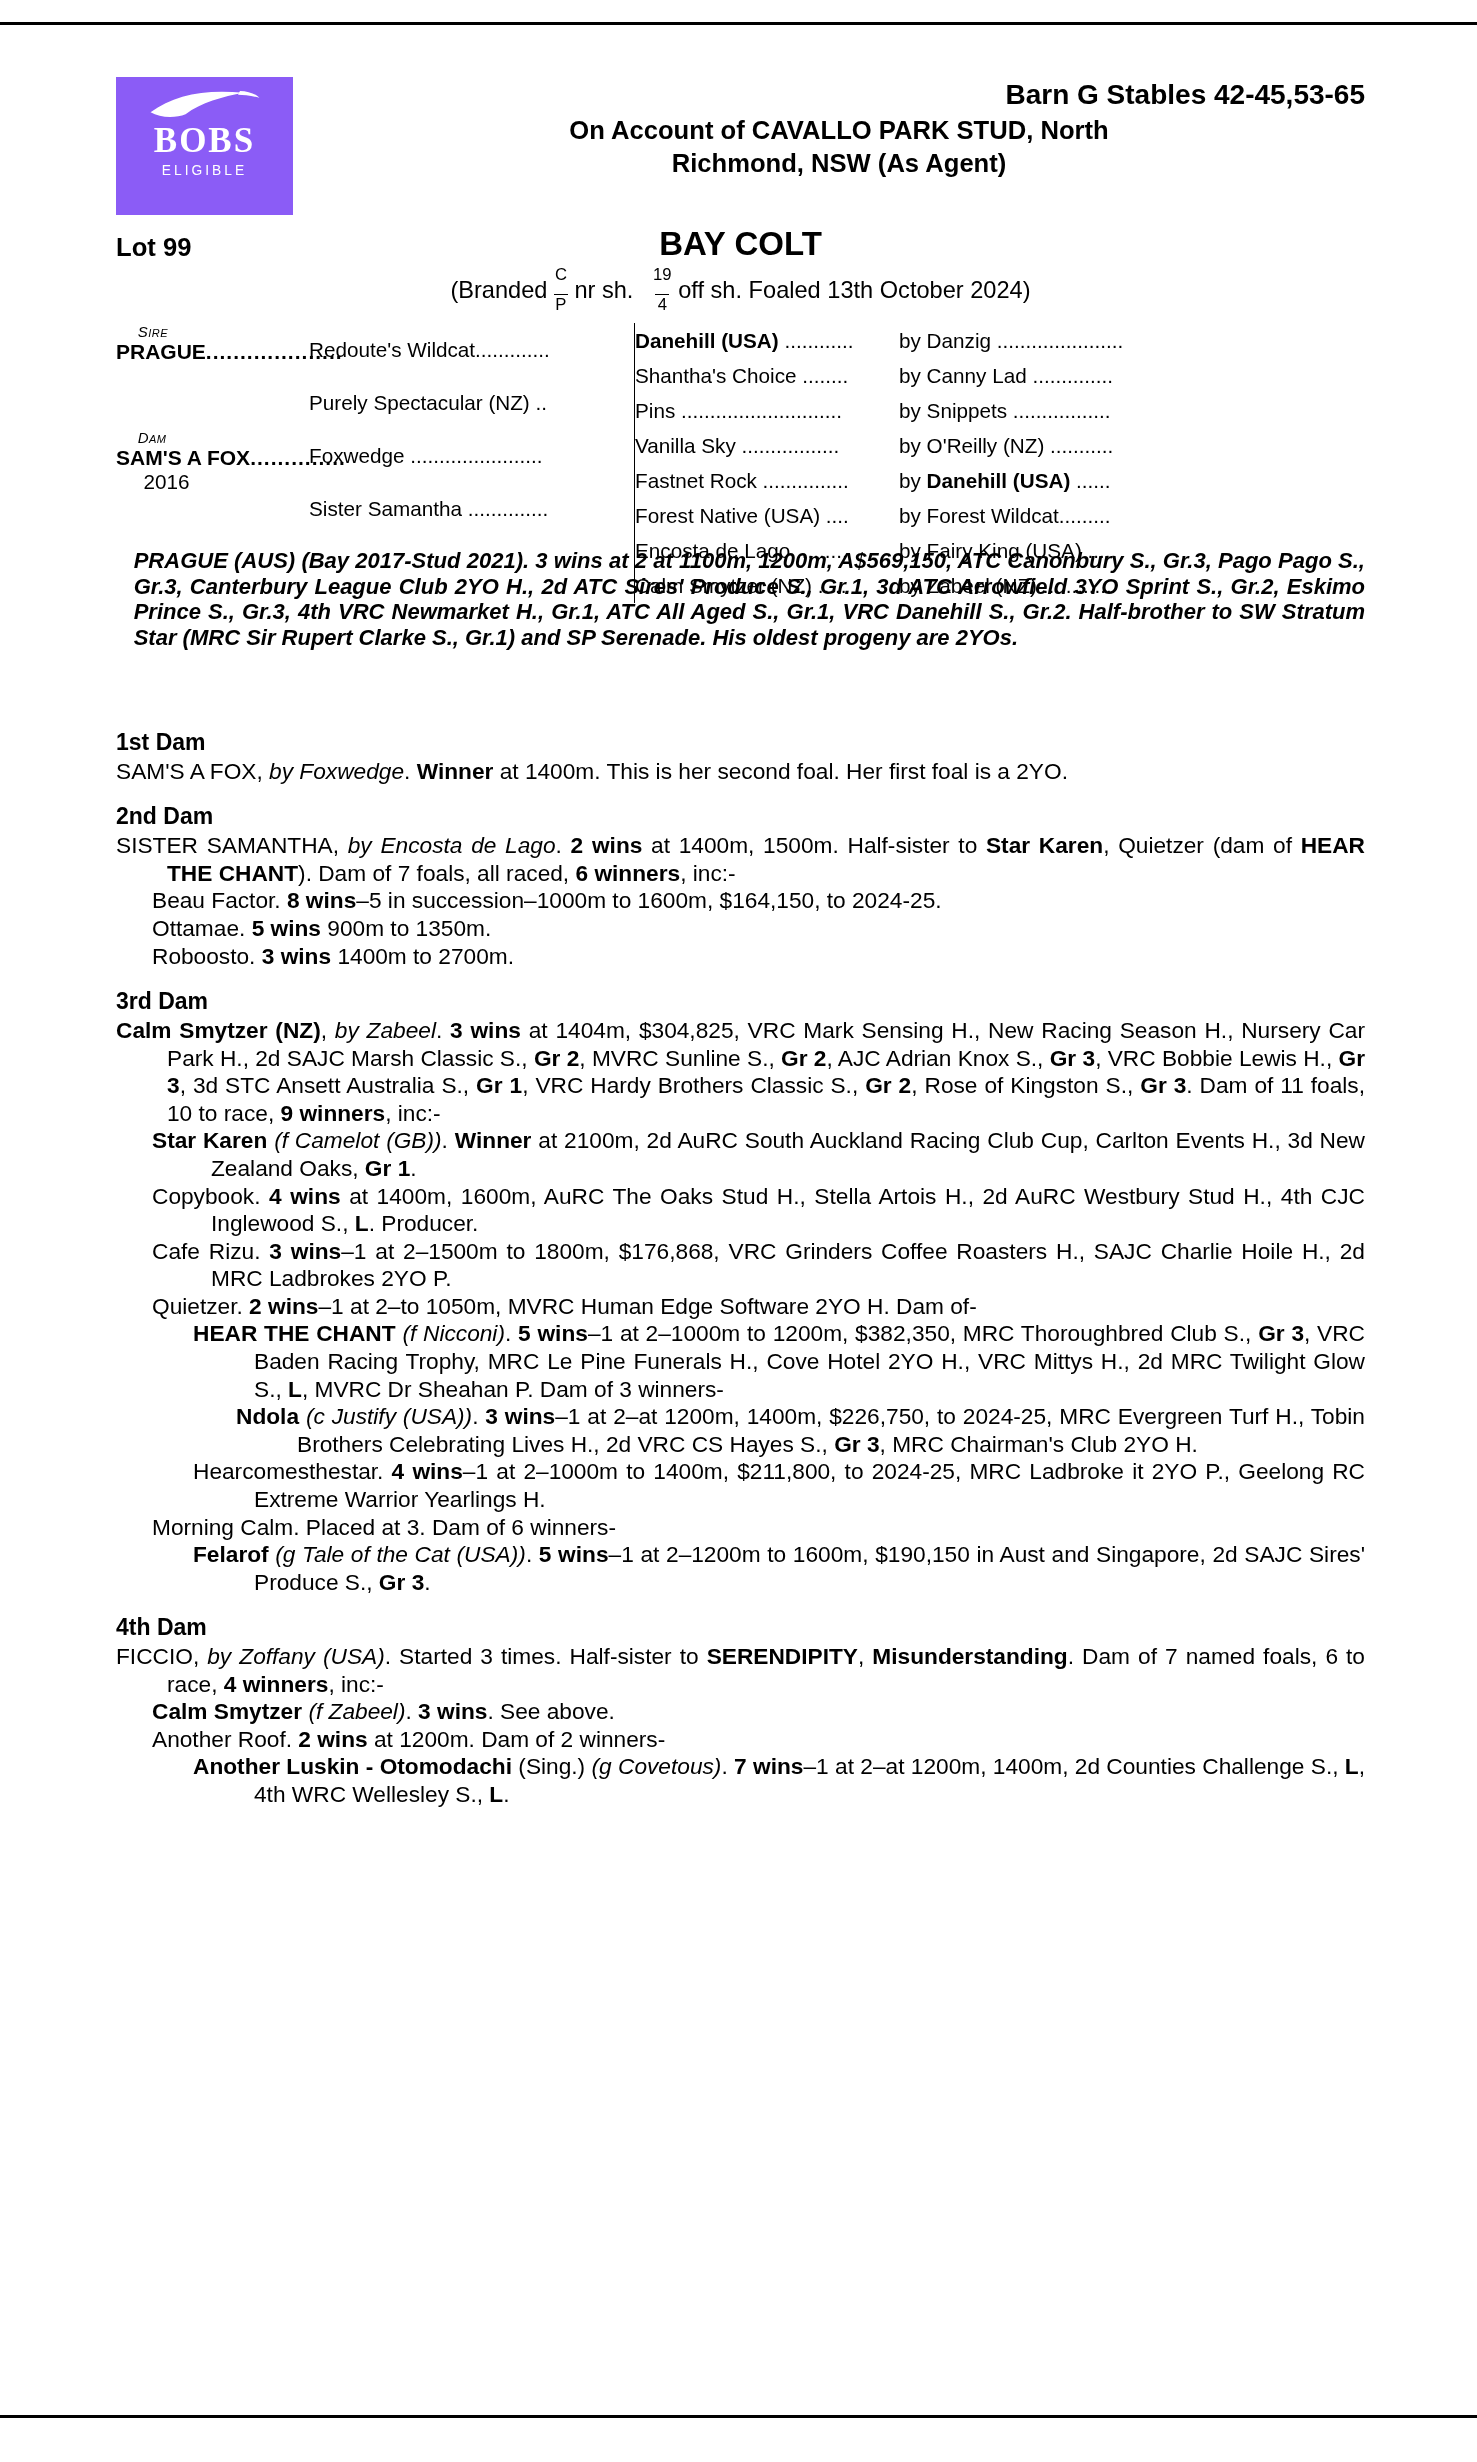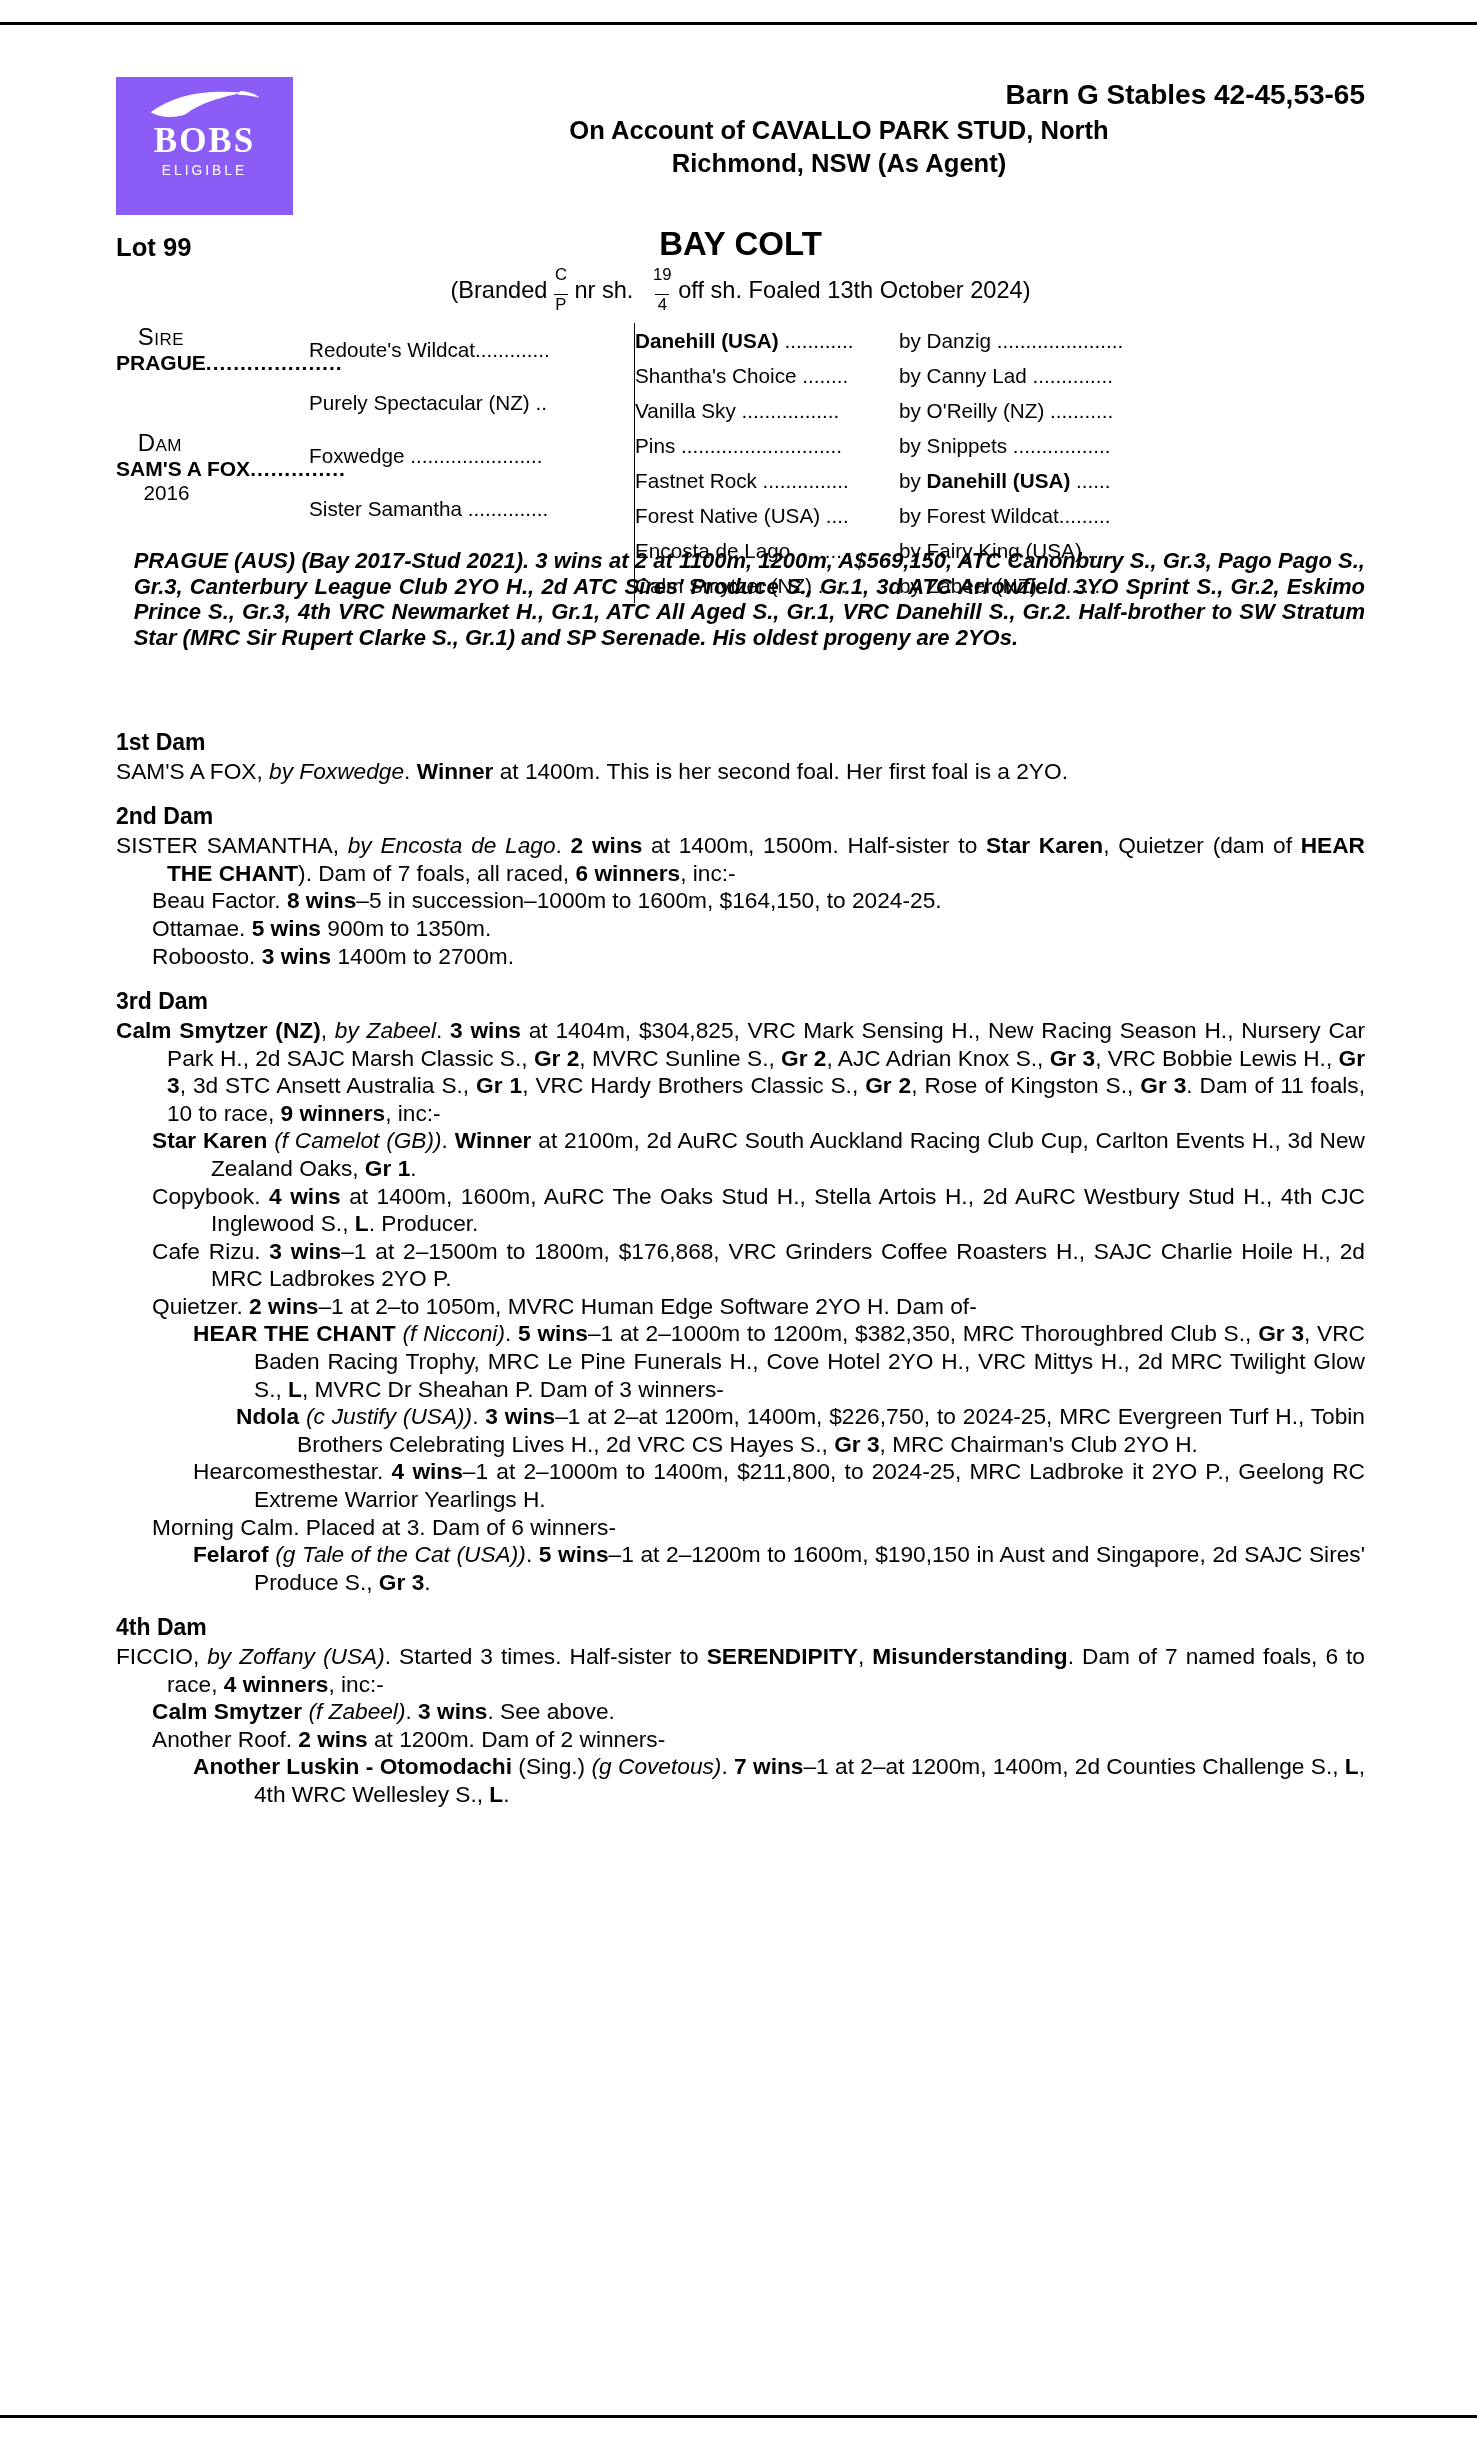--- a/index.html
+++ b/index.html
@@ -79,21 +79,21 @@
 
   
   .ped {
     position:absolute; left:0; top:246px; width:1249px;
     font-family:"Liberation Sans", sans-serif;
     font-size:20.7px;
   }
   .ped-grid { display:grid; grid-template-columns:193px 325px 1px 731px; }
   .ped-left { position:relative; }
   .sire-block, .dam-block { position:relative; height:106px; }
-  .sd-label { font-variant:small-caps; font-size:24px; letter-spacing:0.5px; }
+  .sd-label { font-variant:small-caps; font-size:15px; letter-spacing:0.5px;font-style:italic; }
   .sd-name { font-weight:bold; font-size:21px; white-space:nowrap; }
   .sd-year { padding-left:27.6px; font-size:20.7px; }
   .dots { letter-spacing:1px; }
 
   .ped-mid { position:relative; font-size:20.7px; }
   .mid-row { height:53px; display:flex; align-items:center; white-space:nowrap; }
 
   .vline { background:#000; width:1px; }
 
   .ped-right { font-size:20.7px; }
@@ -198,26 +198,26 @@
         <div class="ped-right">
           <div class="r-row">
             <span class="r-a"><b>Danehill (USA)</b><span> ............</span></span>
             <span class="r-b">by Danzig ......................</span>
           </div>
           <div class="r-row">
             <span class="r-a"><span>Shantha's Choice</span><span> ........</span></span>
             <span class="r-b">by Canny Lad ..............</span>
           </div>
           <div class="r-row">
+            <span class="r-a"><span>Pins</span><span> ............................</span></span>
+            <span class="r-b">by Snippets .................</span>
+          </div>
+          <div class="r-row">
             <span class="r-a"><span>Vanilla Sky</span><span> .................</span></span>
             <span class="r-b">by O'Reilly (NZ) ...........</span>
-          </div>
-          <div class="r-row">
-            <span class="r-a"><span>Pins</span><span> ............................</span></span>
-            <span class="r-b">by Snippets .................</span>
           </div>
           <div class="r-row">
             <span class="r-a"><span>Fastnet Rock</span><span> ...............</span></span>
             <span class="r-b">by <b>Danehill (USA)</b> ......</span>
           </div>
           <div class="r-row">
             <span class="r-a"><span>Forest Native (USA)</span><span> ....</span></span>
             <span class="r-b">by Forest Wildcat.........</span>
           </div>
           <div class="r-row">

